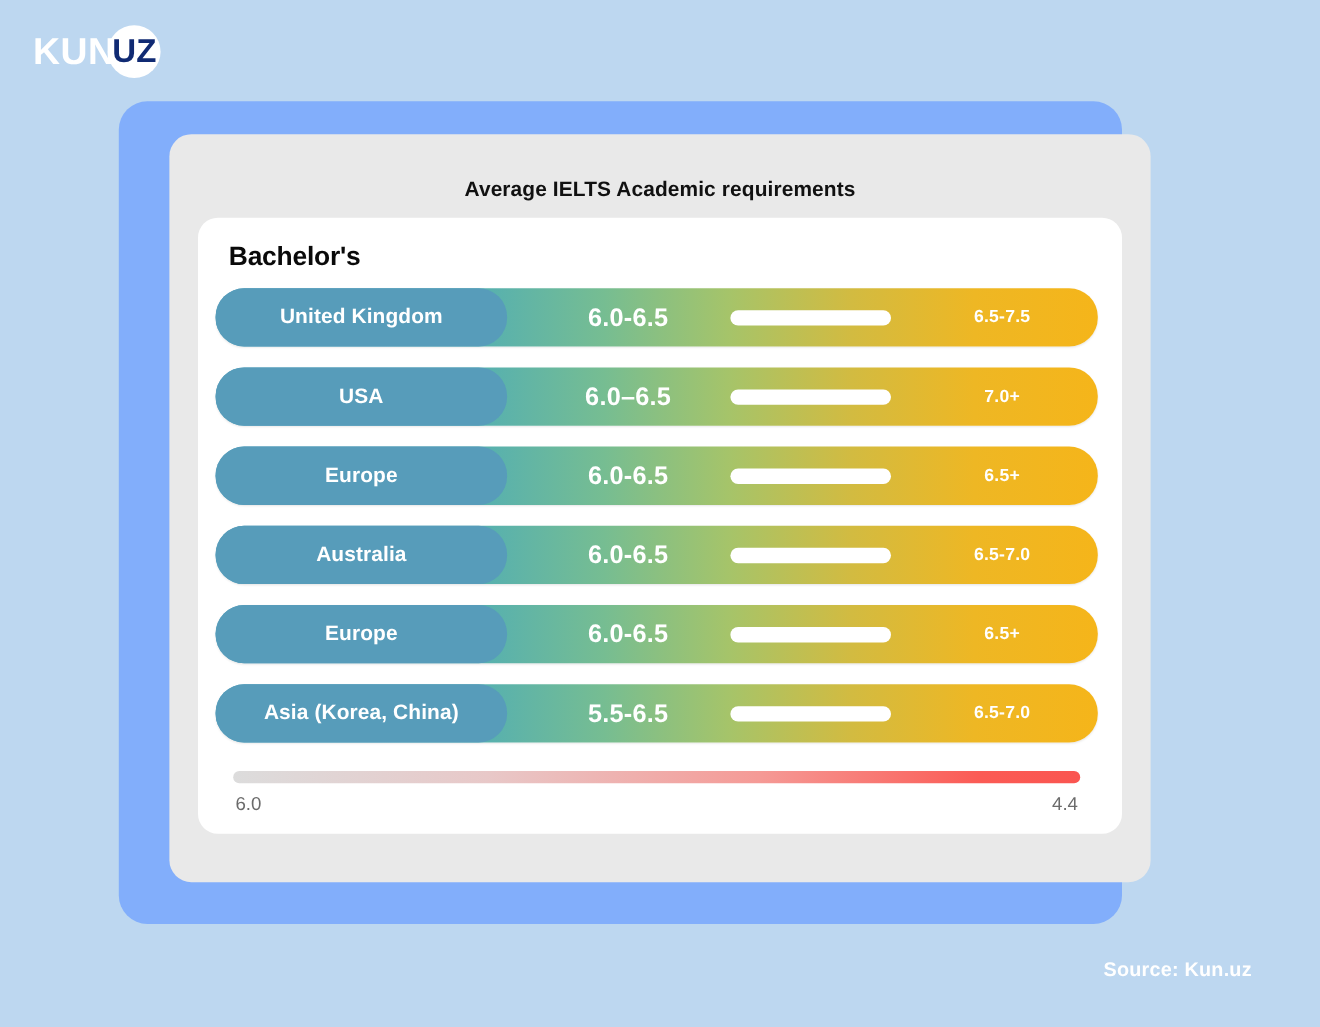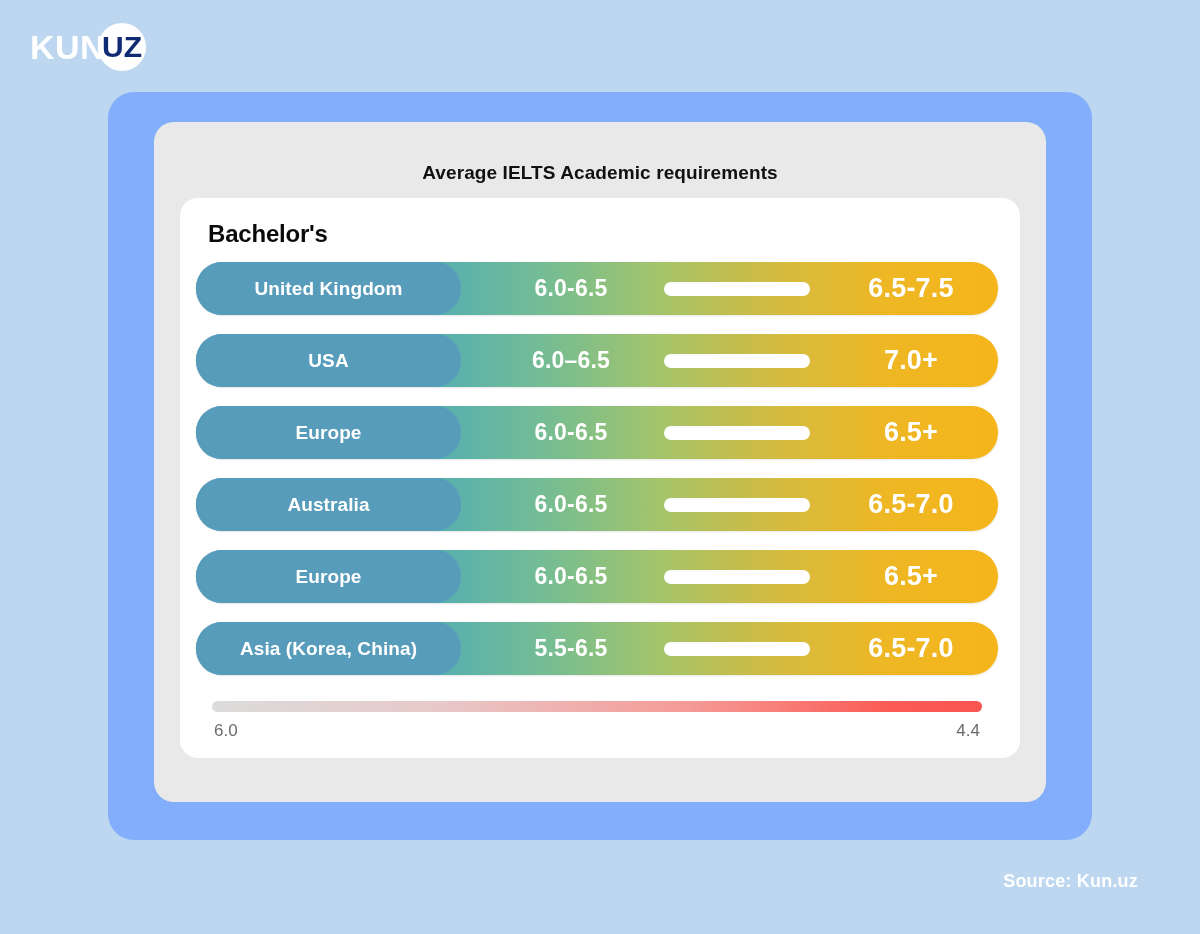--- a/index.html
+++ b/index.html
@@ -50,21 +50,21 @@
     color: #102a73;
     letter-spacing: 0px;
     line-height: 1;
   }
 
   
   .frame {
     position: absolute;
     left: 108px;
     top: 92px;
-    width: 984px;
+    width: 912px;
     height: 748px;
     background: #82aefb;
     border-radius: 26px;
   }
 
   
   .card-outer {
     position: absolute;
     left: 46px;
     top: 30px;
@@ -167,21 +167,21 @@
     background: #ffffff;
     border-radius: 7px;
   }
 
   .row-target {
     position: absolute;
     left: 630px;
     width: 170px;
     text-align: center;
     color: #ffffff;
-    font-size: 27px;
+    font-size: 16px;
     font-weight: bold;
     letter-spacing: 0.2px;
   }
 
   
   .scale-wrap {
     margin-top: 26px;
     padding: 0 16px;
   }
   .scale-bar {

